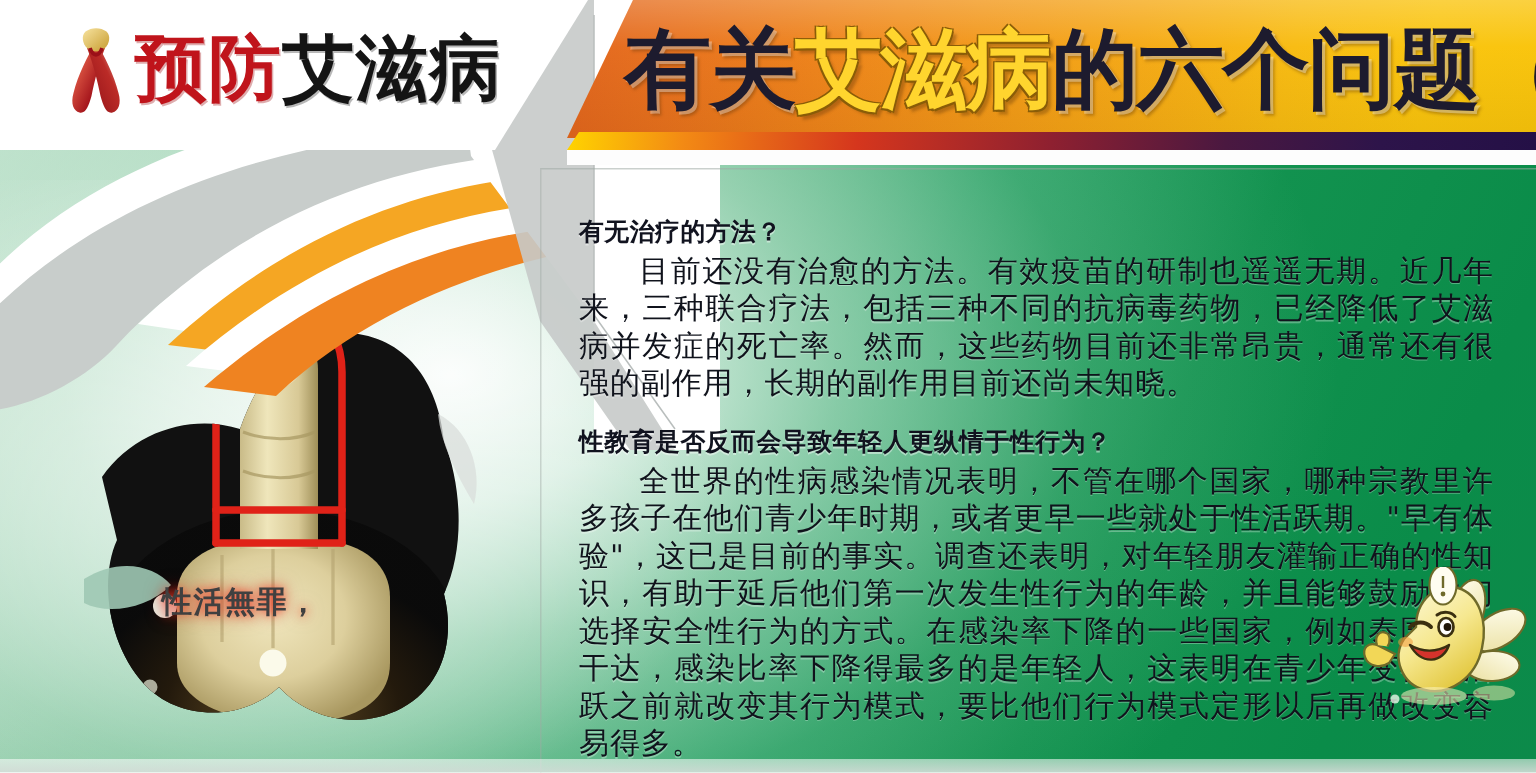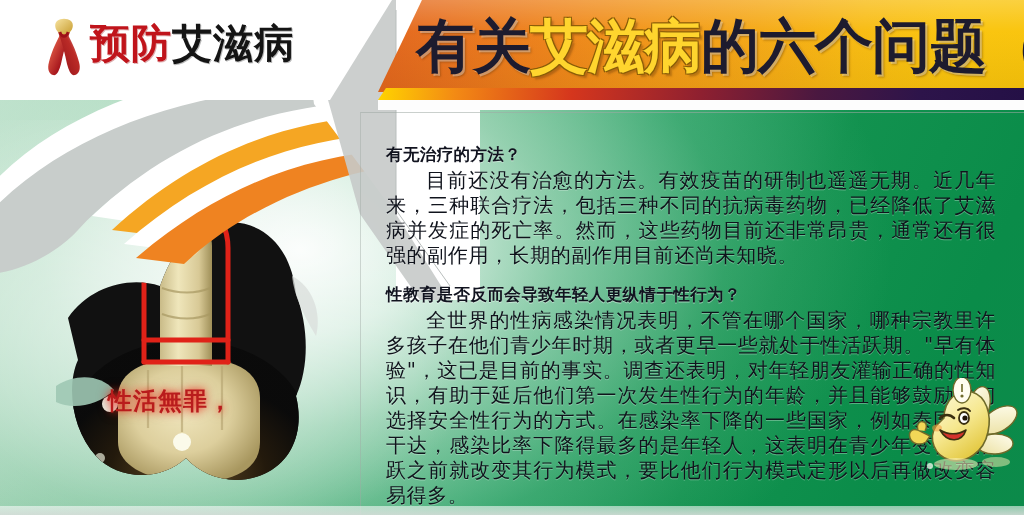--- a/index.html
+++ b/index.html
@@ -51,22 +51,22 @@
   }
   .logo-wrap{
     position:absolute;left:44px;top:18px;
     display:flex;align-items:center;gap:6px;
   }
   .ribbon{
     position:relative;width:40px;height:58px;
   }
   .ribbon svg{display:block;}
   .logo-text{
-    font-family:Liberation Mono, monospace;
-    font-weight:bold;font-size:40px;line-height:1;
+    font-family:Liberation Sans, sans-serif;
+    font-weight:bold;font-size:48px;line-height:1;
     letter-spacing:1px;white-space:nowrap;
   }
   .logo-text .red{color:#c0141b;text-shadow:1px 1px 0 rgba(160,20,24,0.35);}
   .logo-text .blk{color:#141414;text-shadow:1px 1px 0 rgba(0,0,0,0.28);}
 
   
   .swoosh{
     position:absolute;left:0;top:64px;width:420px;height:210px;
     pointer-events:none;
   }
@@ -157,22 +157,22 @@
   .q-body.second{margin-bottom:0;}
 
   
   .photo{
     position:absolute;left:56px;top:190px;width:270px;height:300px;
     pointer-events:none;
   }
   .photo-caption{
     position:absolute;left:108px;top:386px;width:190px;height:70px;
     font-family:"DejaVu Sans","Liberation Sans",sans-serif;
-    font-weight:bold;font-size:24px;line-height:30px;
-    color:#b91c1c;
+    font-weight:bold;font-size:20px;line-height:30px;
+    color:#404040;
     text-shadow:0 0 6px rgba(255,60,40,0.75),0 0 12px rgba(180,20,10,0.6);
     pointer-events:none;
     letter-spacing:1px;
   }
   .photo-caption .l2{display:block;padding-left:54px;}
 
   
   .mascot{
     position:absolute;left:900px;top:378px;width:118px;height:100px;
     pointer-events:none;

